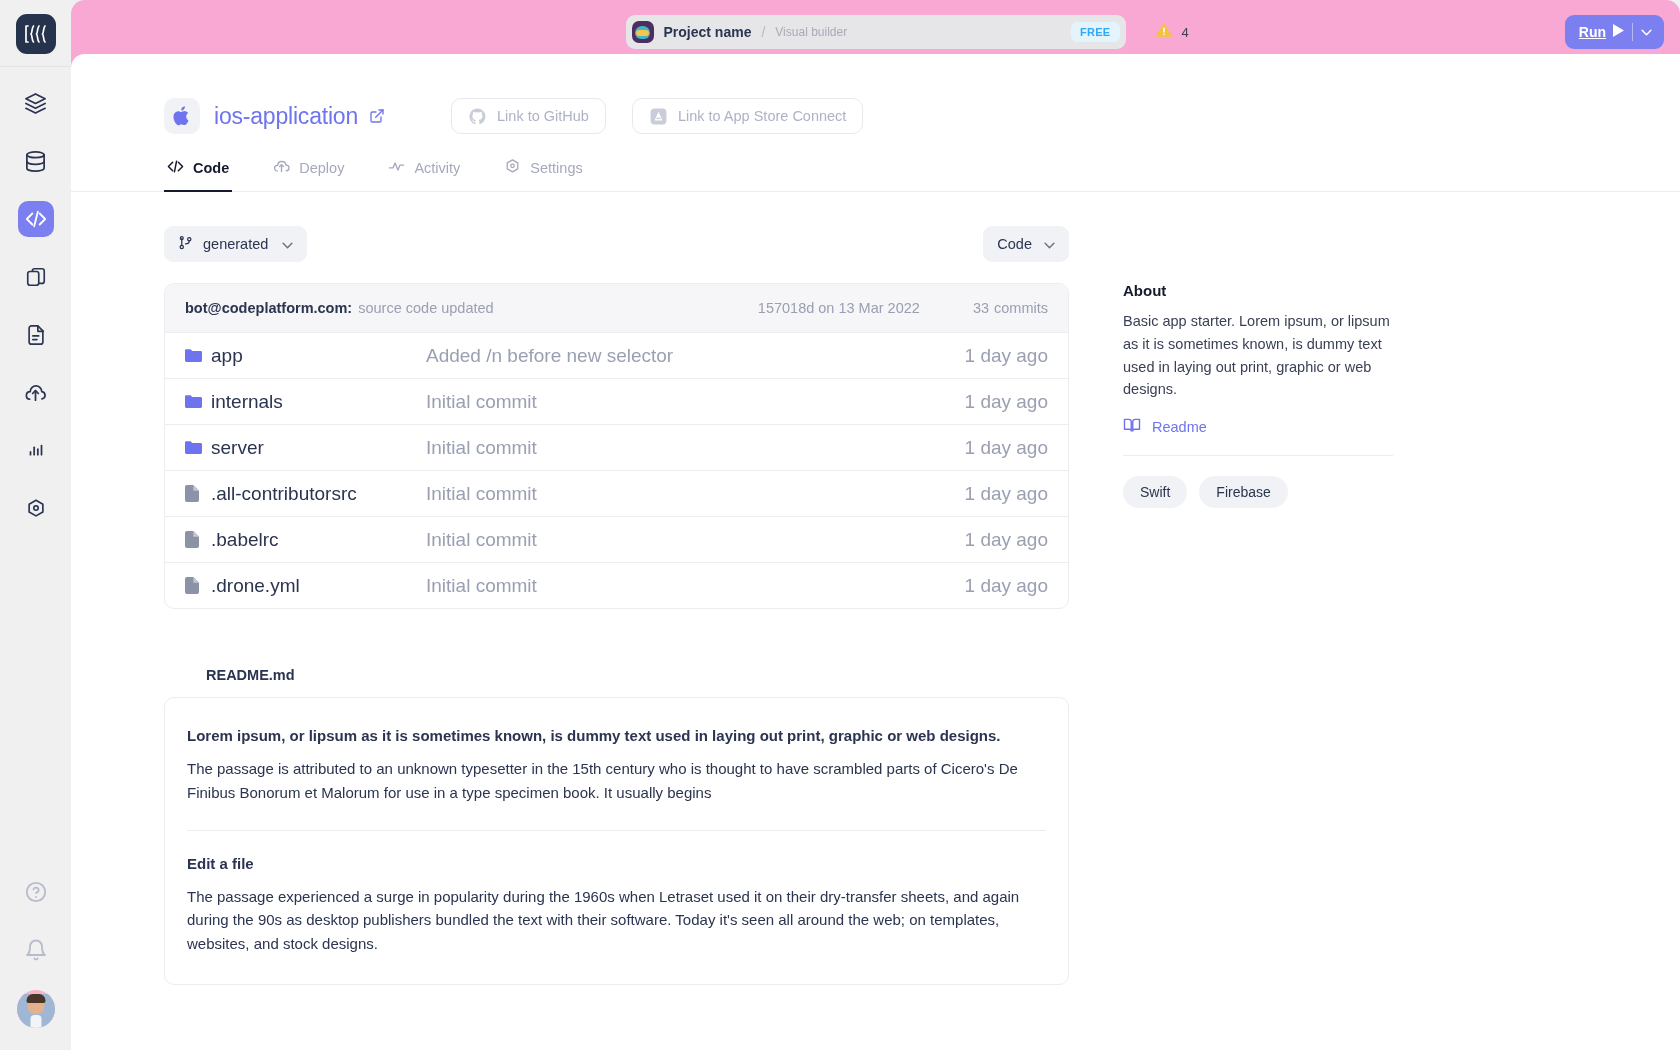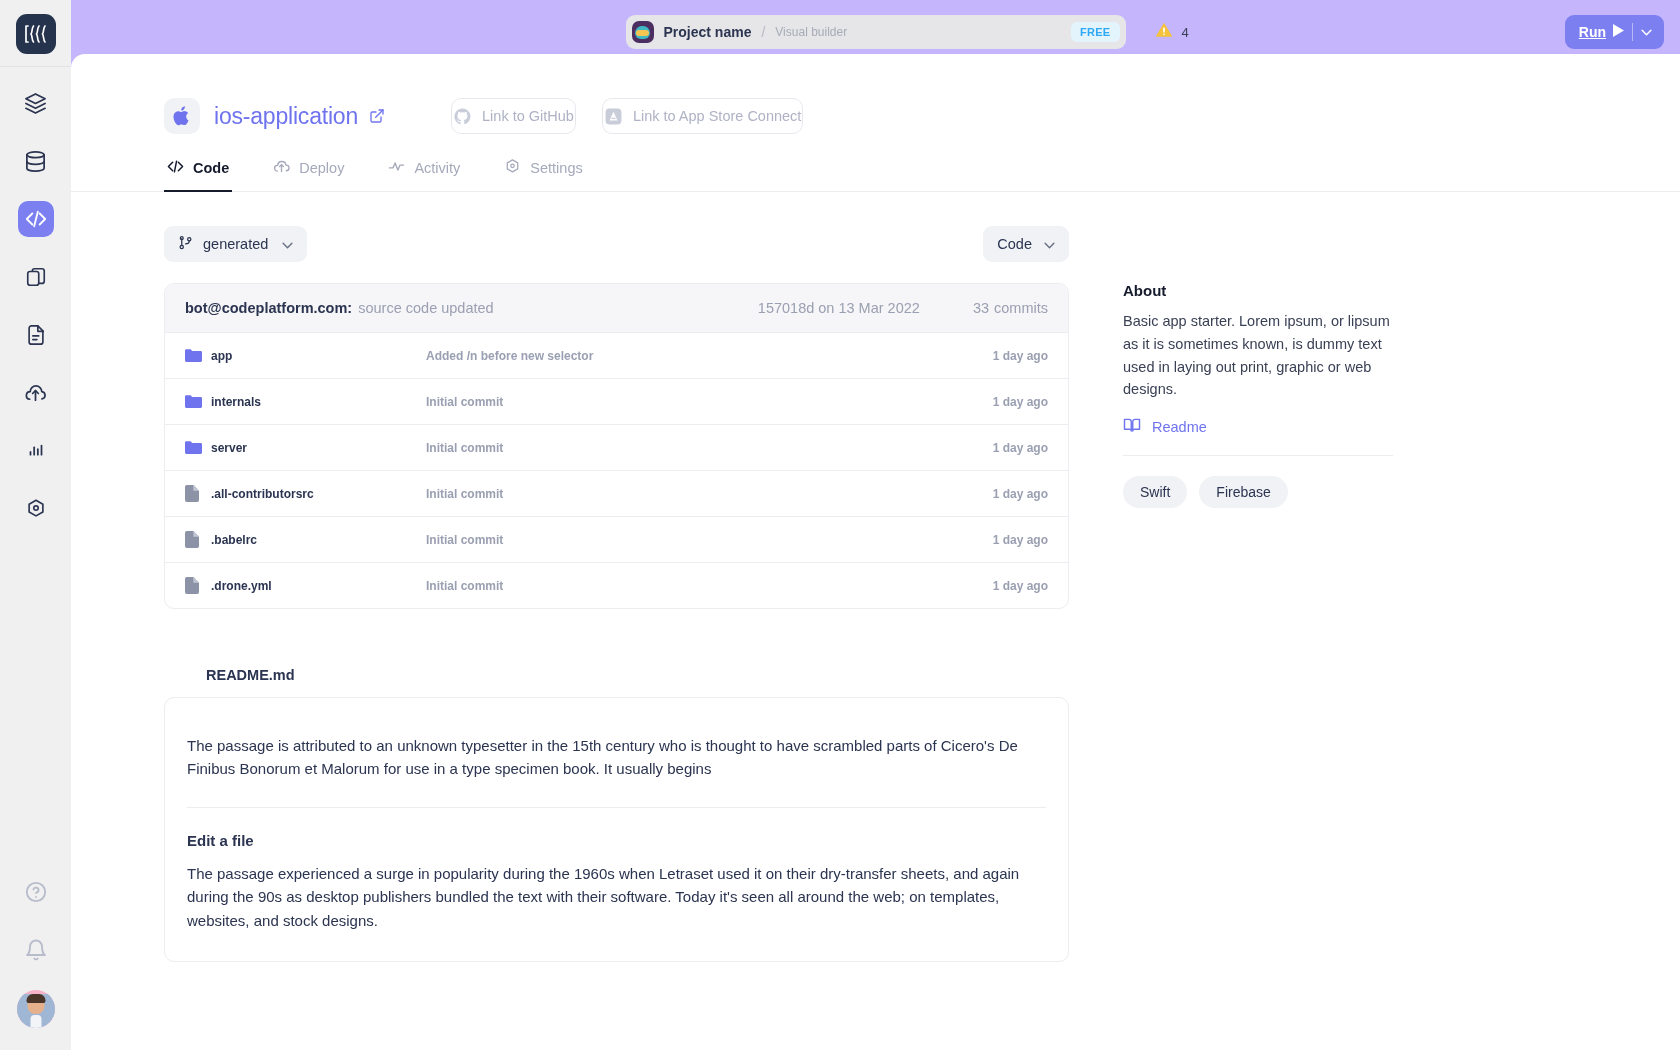--- a/index.html
+++ b/index.html
@@ -41,21 +41,22 @@
     background: #f6b3c8; overflow: hidden; position: relative; cursor: pointer;
   }
   .avatar .head { position:absolute; left:50%; top:6px; transform:translateX(-50%); width:17px; height:18px; background:#e5b08c; border-radius:50% 50% 45% 45%; }
   .avatar .hair { position:absolute; left:50%; top:4px; transform:translateX(-50%); width:19px; height:9px; background:#4a352a; border-radius:10px 10px 4px 4px; }
   .avatar .body { position:absolute; left:50%; bottom:0; transform:translateX(-50%); width:33px; height:15px; background:#9fb6d4; border-radius:10px 10px 0 0; }
   .avatar .shirt { position:absolute; left:50%; bottom:0; transform:translateX(-50%); width:11px; height:13px; background:#f2f4f8; border-radius:4px 4px 0 0; }
 
   
   .canvas {
     position: absolute; left: 71px; top: 0; right: 0; bottom: 0;
-    background: #c4b5fd;
+    background: #f9a8d4;
+    border-radius: 14px;
   }
   .topbar {
     height: 64px; display: flex; align-items: center; position: relative;
     padding: 0 16px;
   }
   .crumb-pill {
     position: absolute; left: 50%; transform: translateX(-50%);
     display: flex; align-items: center; gap: 10px;
     background: #e6e6e8; border-radius: 9px; height: 34px;
     padding: 0 6px 0 6px; min-width: 500px;
@@ -95,21 +96,21 @@
   
   .repo-head { padding: 44px 0 0 93px; display: flex; align-items: center; gap: 14px; }
   .apple-badge {
     width: 36px; height: 36px; border-radius: 10px; background: #f1f2f5;
     display: flex; align-items: center; justify-content: center; color: #6f74ee;
   }
   .repo-name { font-size: 23px; font-weight: 400; color: #6f74ee; letter-spacing: -.2px; }
   .ext-link { color: #6f74ee; display: flex; align-items: center; margin-left: -3px; cursor: pointer; }
   .link-btn {
     height: 36px; border: 1px solid #e7e8ee; border-radius: 10px;
-    display: flex; align-items: center; gap: 10px; padding: 0 1px;
+    display: flex; align-items: center; gap: 10px; padding: 0 16px;
     font-size: 14.5px; color: #aeb2c4; background: #fff; cursor: pointer;
   }
   .link-btn .gi { color: #c9ccd9; display: flex; }
   .gh-gap { margin-left: 52px; }
   .asc-gap { margin-left: 12px; }
 
   
   .tabs { margin-top: 24px; padding-left: 93px; display: flex; gap: 38px; border-bottom: 1px solid #ececf1; }
   .tab {
     display: flex; align-items: center; gap: 9px; padding: 0 3px 13px 3px;
@@ -145,21 +146,21 @@
     padding: 0 20px; height: 48px; font-size: 14.5px;
   }
   .commit-author { color: #2b3450; font-weight: 600; }
   .commit-msg { color: #9aa0b2; margin-left: 6px; }
   .commit-hash { margin-left: auto; color: #9aa0b2; }
   .commit-count { margin-left: 48px; color: #2b3450; font-weight: 600; }
   .commit-count span { color: #9aa0b2; font-weight: 400; margin-left: 5px; }
 
   .frow {
     display: flex; align-items: center; height: 46px; padding: 0 20px;
-    border-top: 1px solid #ececf1; font-size: 12px; cursor: pointer; font-weight: bold;
+    border-top: 1px solid #ececf1; font-size: 19px; cursor: pointer;
   }
   .frow .ic { width: 26px; display: flex; align-items: center; }
   .frow .nm { color: #2b3450; width: 215px; }
   .frow .msg { color: #9aa0b2; flex: 1; }
   .frow .age { color: #9aa0b2; }
 
   .readme-label { margin-top: 58px; font-size: 14.5px; font-weight: 600; color: #2b3450; margin-left: 42px; }
   .readme-box {
     margin-top: 14px; border: 1px solid #ececf1; border-radius: 10px;
     padding: 26px 22px 28px 22px;
@@ -510,20 +511,21 @@
                   </svg>
               </span>
               <span class="nm">.drone.yml</span>
               <span class="msg">Initial commit</span>
               <span class="age">1 day ago</span>
             </div>
           </div>
 
           <div class="readme-label">README.md</div>
           <div class="readme-box">
+            <div class="rm-strong">Lorem ipsum, or lipsum as it is sometimes known, is dummy text used in laying out print, graphic or web designs.</div>
             <div class="rm-p">The passage is attributed to an unknown typesetter in the 15th century who is thought to have scrambled parts of Cicero's De Finibus Bonorum et Malorum for use in a type specimen book. It usually begins</div>
             <div class="rm-hr"></div>
             <div class="rm-h">Edit a file</div>
             <div class="rm-p2">The passage experienced a surge in popularity during the 1960s when Letraset used it on their dry-transfer sheets, and again during the 90s as desktop publishers bundled the text with their software. Today it's seen all around the web; on templates, websites, and stock designs.</div>
           </div>
         </div>
 
         <div class="col-side">
           <div class="about-h">About</div>
           <div class="about-p">Basic app starter. Lorem ipsum, or lipsum as it is sometimes known, is dummy text used in laying out print, graphic or web designs.</div>

